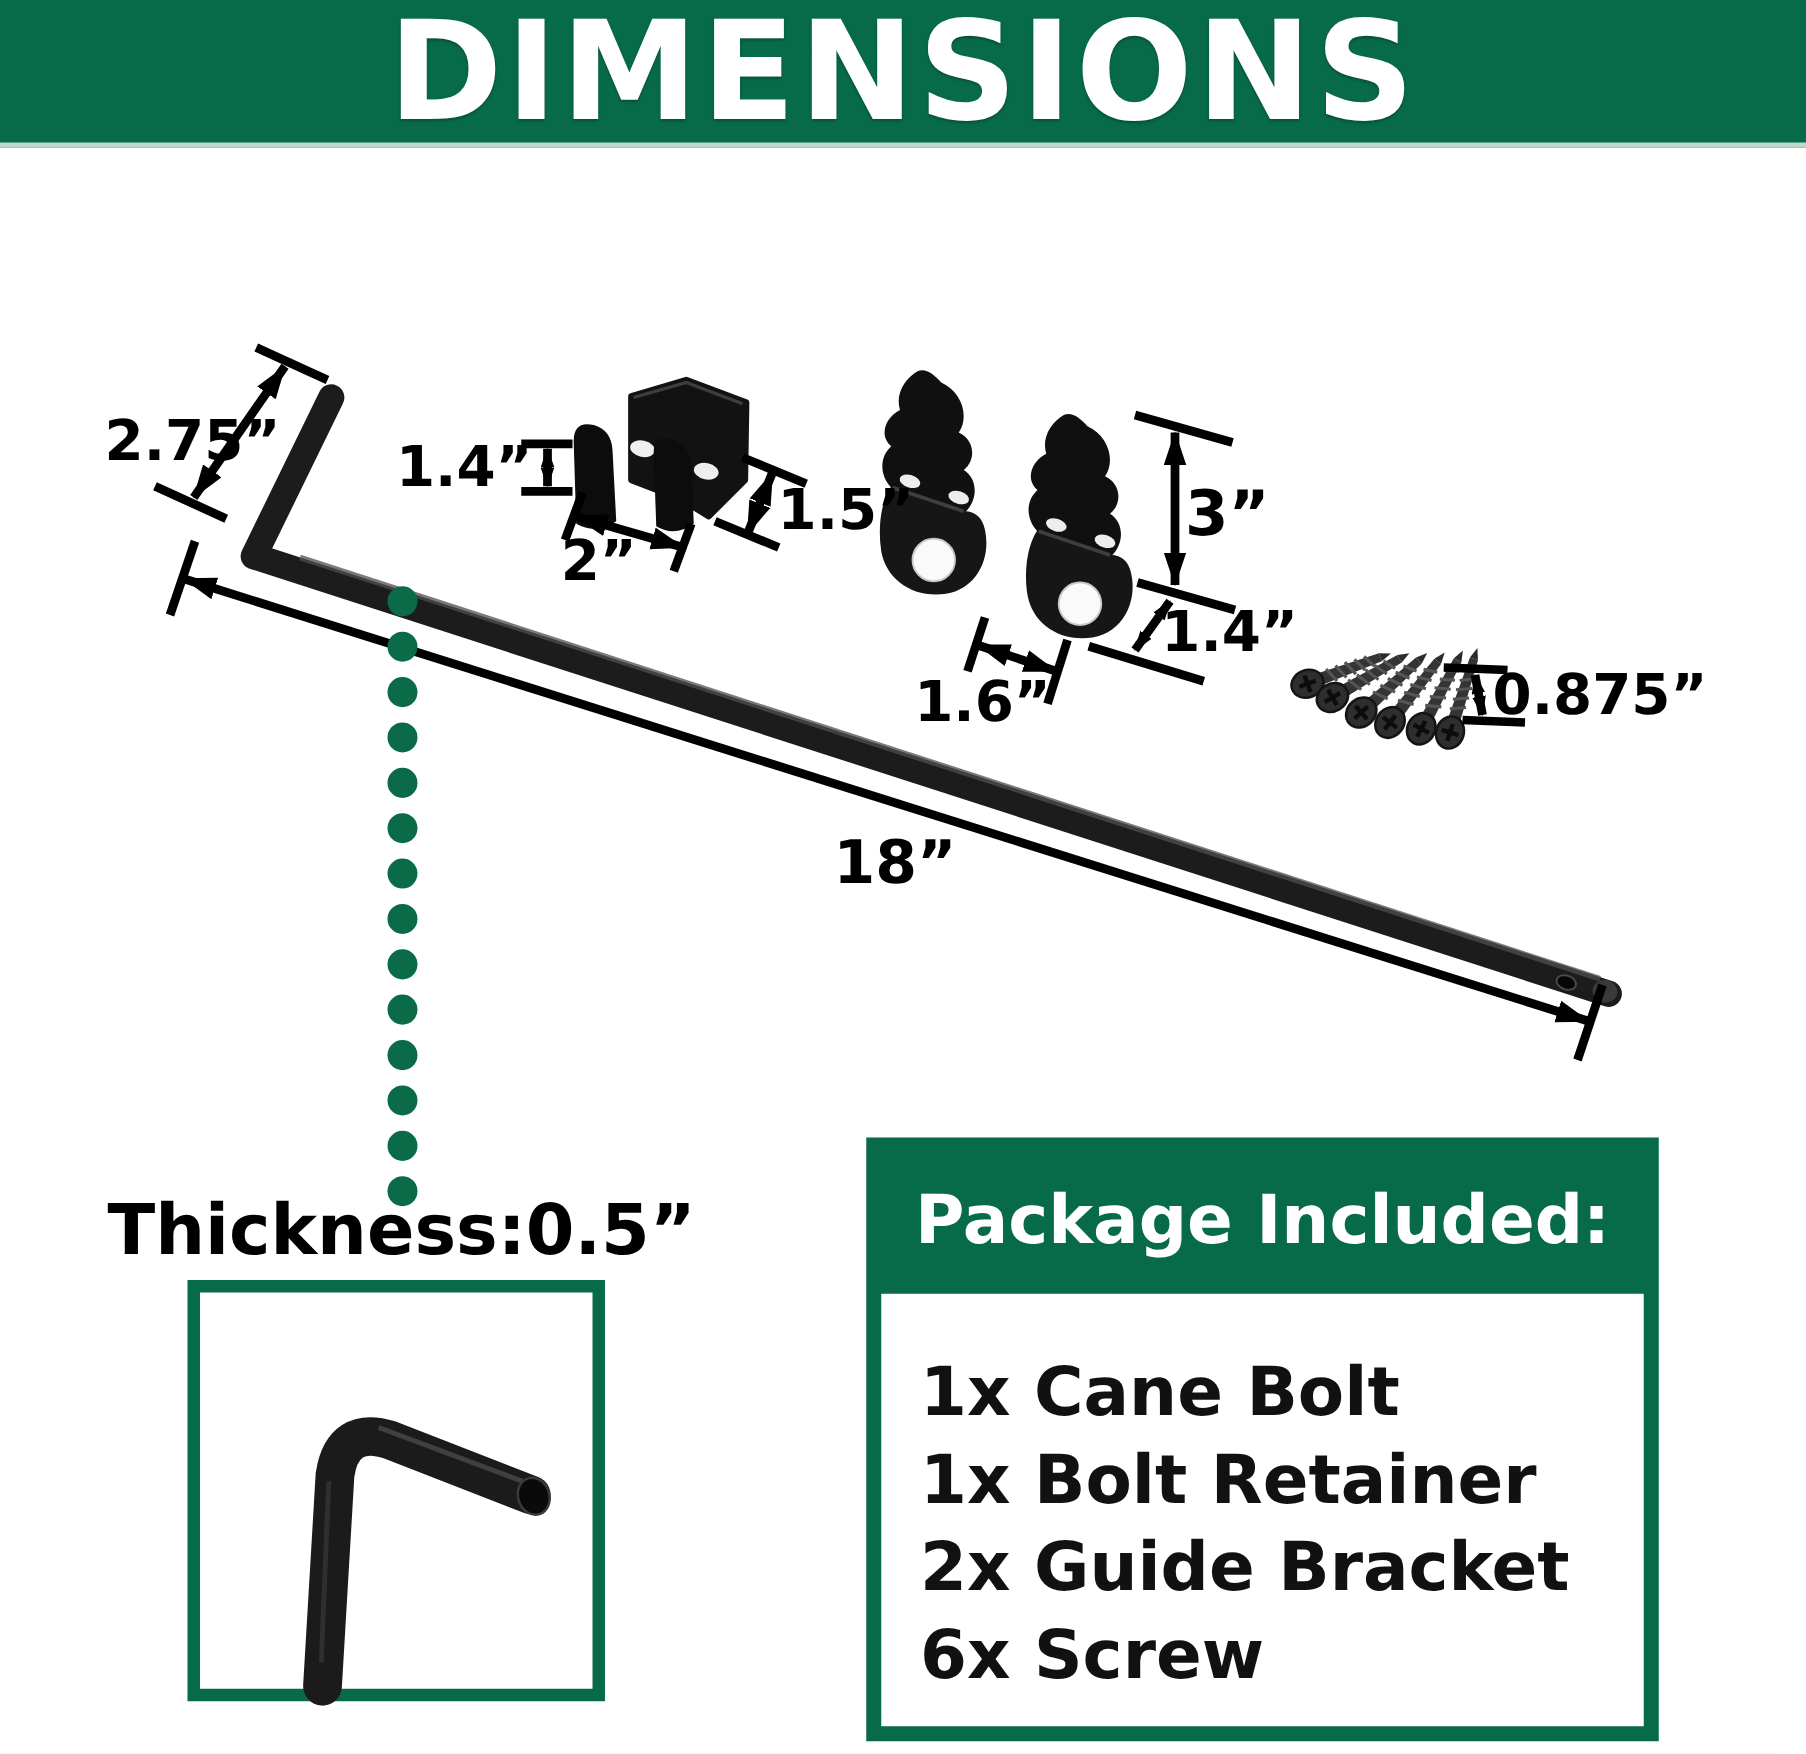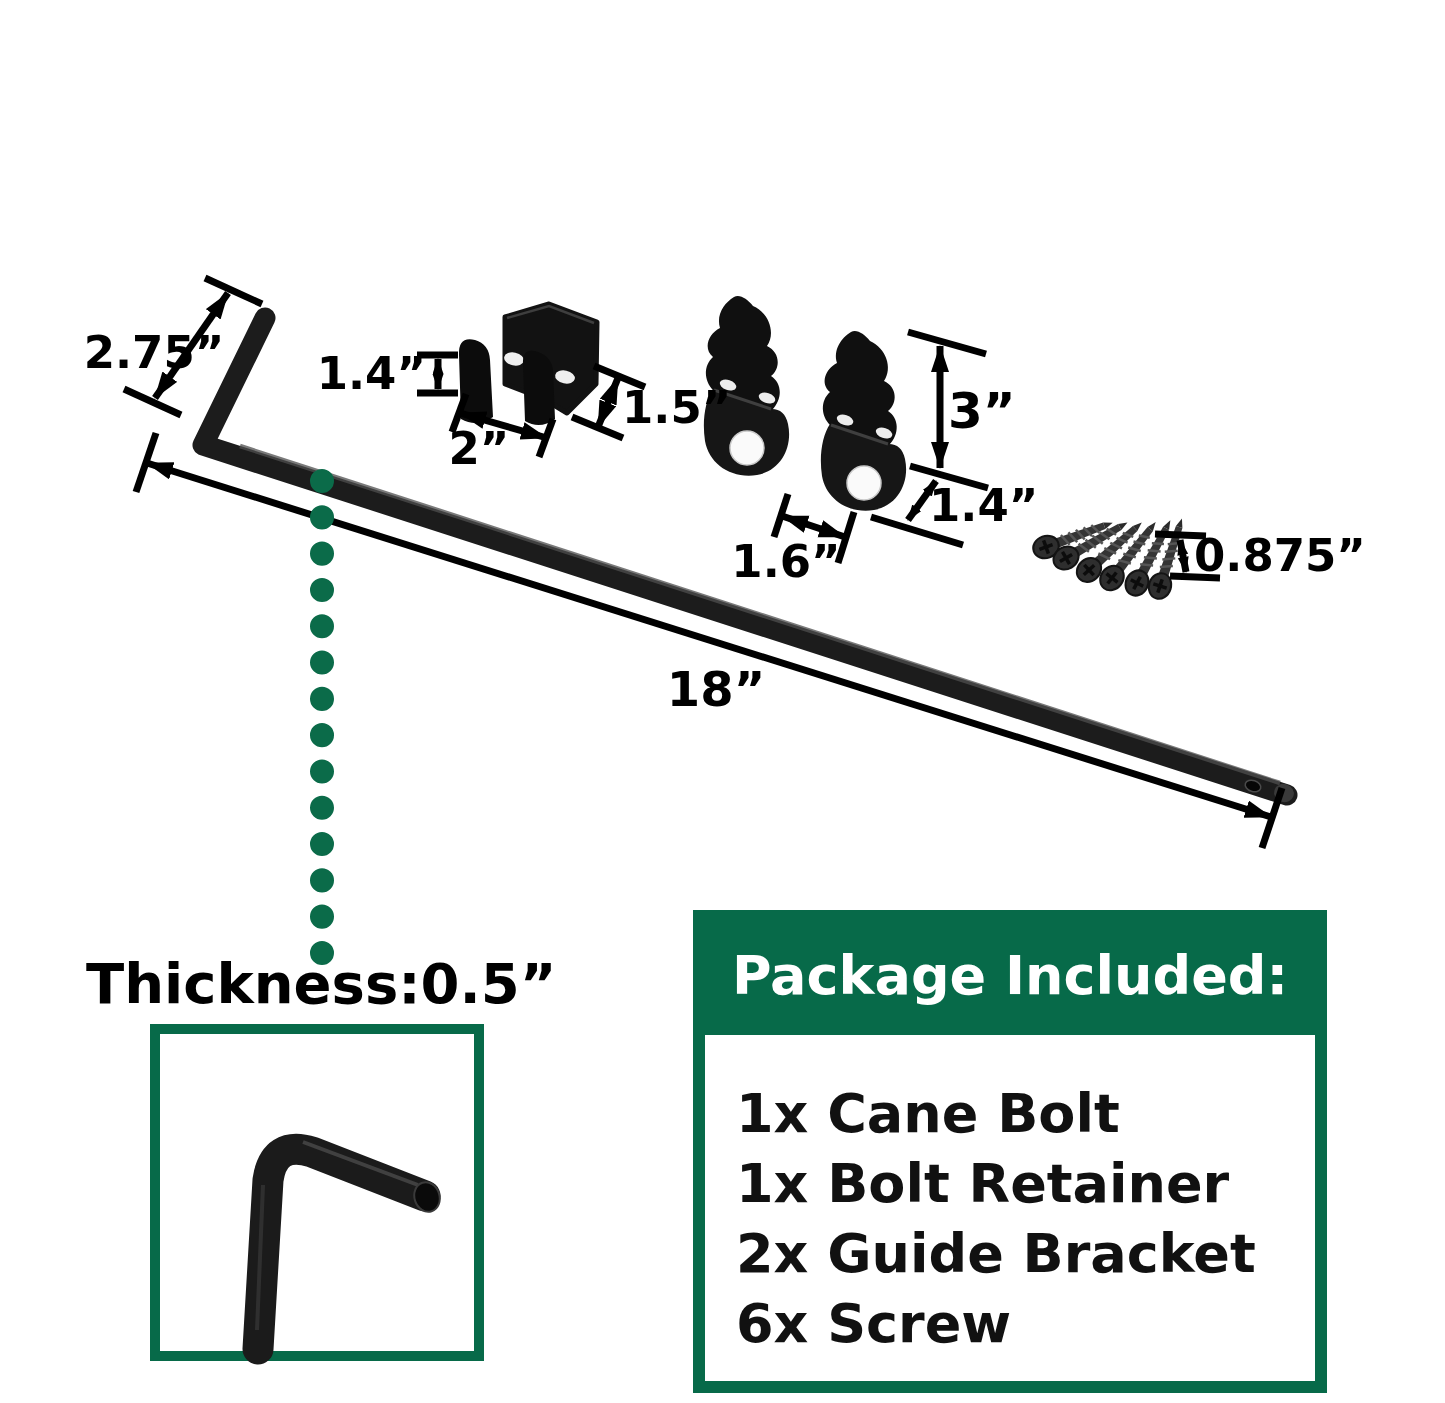--- a/index.html
+++ b/index.html
@@ -178,14 +178,17 @@
       <rect x="693" y="910" width="634" height="483" fill="#076a49"></rect>
       <rect x="705" y="1035" width="610" height="346" fill="#fff"></rect>
       <text class="pkg-title" x="1010" y="994" text-anchor="middle">Package Included:</text>
       <text class="pkg-item" x="736" y="1132">1x Cane Bolt</text>
       <text class="pkg-item" x="736" y="1202">1x Bolt Retainer</text>
       <text class="pkg-item" x="736" y="1272">2x Guide Bracket</text>
       <text class="pkg-item" x="736" y="1342">6x Screw</text>
     </g>
   </svg>
 
+  <div class="header">
+    <h1>DIMENSIONS</h1>
+  </div>
 
 </div>
 
 </body></html>

